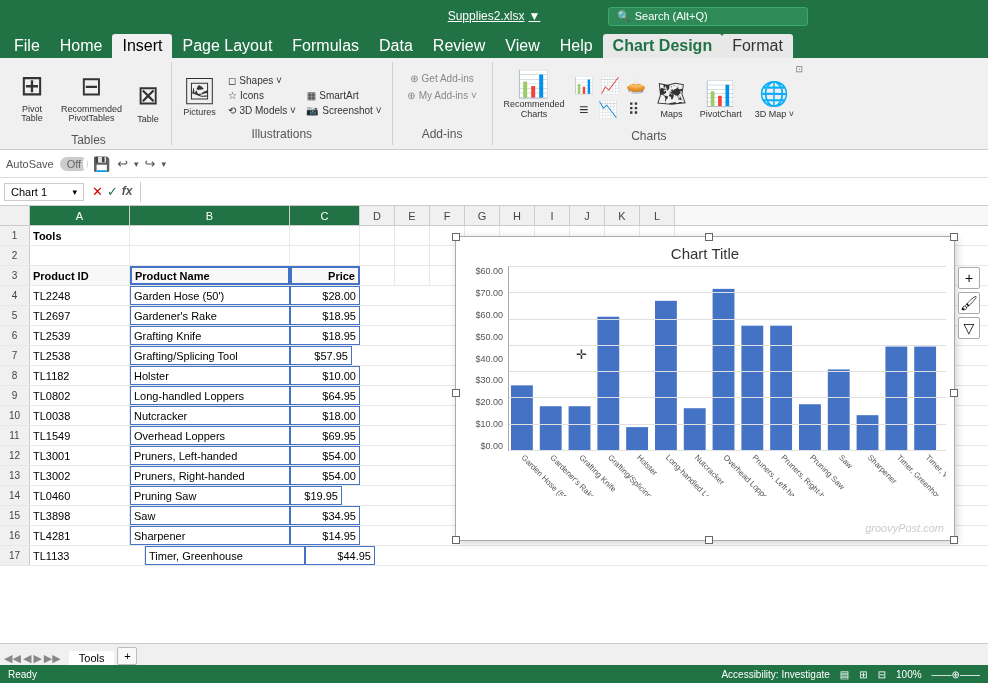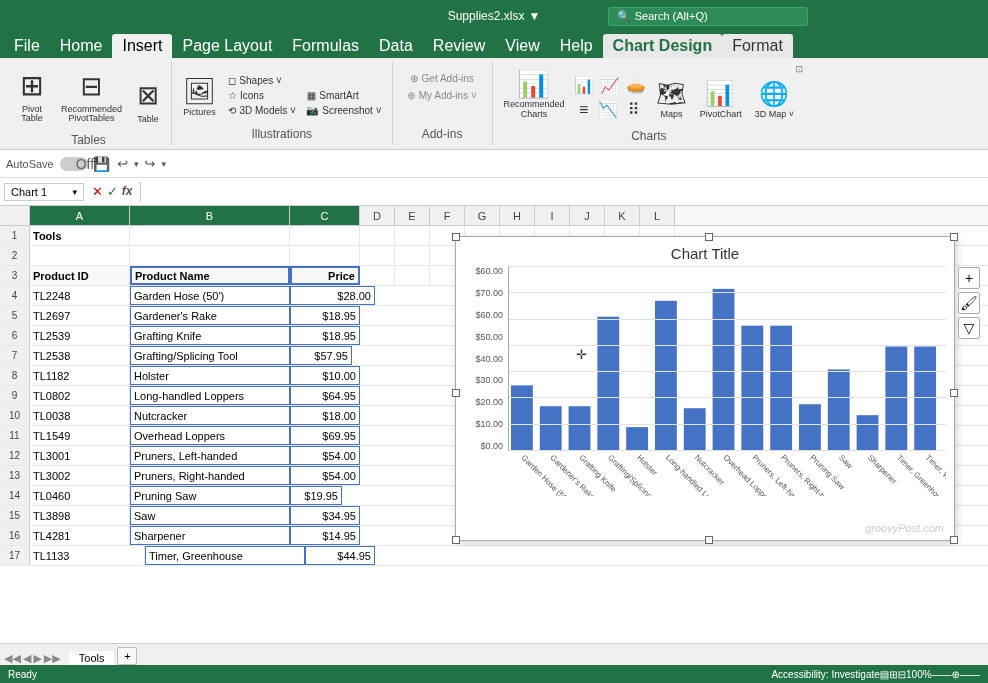--- a/index.html
+++ b/index.html
@@ -8,20 +8,21 @@
     
     .title-bar {
       background: #217346;
       color: #fff;
       height: 32px;
       display: flex;
       align-items: center;
       justify-content: center;
       font-size: 12px;
       position: relative;
+      text-decoration: underline;
     }
     .title-bar .title-text { display: flex; align-items: center; gap: 4px; }
     .title-bar .search-box {
       position: absolute;
       right: 180px;
       background: #2e8b57;
       border: 1px solid #3aaa6a;
       border-radius: 3px;
       padding: 2px 8px;
       color: #fff;
@@ -392,21 +393,21 @@
       </div>
     </div>
     <div class="ribbon-group-label">Charts</div>
   </div>
 
 </div>
 
 <div class="autosave-area">
   <span>AutoSave</span>
   <div class="toggle-switch">
-    <span style="font-size:14px; color:#666; margin-right:2px; margin-left:15px;">Off</span>
+    <span style="font-size:11px; color:#666; margin-right:2px; margin-left:6px;">Off</span>
     <div class="toggle-knob"></div>
   </div>
   <span style="cursor:pointer; font-size:14px;">💾</span>
   <span style="cursor:pointer; font-size:13px;">↩</span>
   <span style="font-size:9px; cursor:pointer;">▾</span>
   <span style="cursor:pointer; font-size:13px;">↪</span>
   <span style="font-size:9px; cursor:pointer;">▾</span>
 </div>
 
 <div class="formula-bar">
@@ -475,21 +476,21 @@
       <div class="cell header-cell" style="width:160px; border:2px solid #4472c4;">Product Name</div>
       <div class="cell header-cell price" style="width:70px; border:2px solid #4472c4;">Price</div>
       <div class="cell" style="width:35px;"></div>
       <div class="cell" style="width:35px;"></div>
     </div>
 
     <div class="grid-row">
       <div class="row-num">4</div>
       <div class="cell" style="width:100px;">TL2248</div>
       <div class="cell" style="width:160px; border:1px solid #4472c4;">Garden Hose (50')</div>
-      <div class="cell price" style="width:85px; border:1px solid #4472c4;">$28.00</div>
+      <div class="cell price" style="width:70px; border:1px solid #4472c4;">$28.00</div>
     </div>
     <div class="grid-row">
       <div class="row-num">5</div>
       <div class="cell" style="width:100px;">TL2697</div>
       <div class="cell" style="width:160px; border:1px solid #4472c4;">Gardener's Rake</div>
       <div class="cell price" style="width:70px; border:1px solid #4472c4;">$18.95</div>
     </div>
     <div class="grid-row">
       <div class="row-num">6</div>
       <div class="cell" style="width:100px;">TL2539</div>
@@ -679,21 +680,21 @@
       <span style="cursor:pointer; font-size:11px; color:#888;">◀◀</span>
       <span style="cursor:pointer; font-size:11px; color:#888;">◀</span>
       <span style="cursor:pointer; font-size:11px; color:#888;">▶</span>
       <span style="cursor:pointer; font-size:11px; color:#888;">▶▶</span>
     </div>
     <div class="sheet-tab">Tools</div>
     <div style="width:20px; height:18px; border:1px solid #bbb; display:flex; align-items:center; justify-content:center; background:#f8f8f8; cursor:pointer; border-radius:2px; margin-left:3px;">+</div>
   </div>
   <div style="background:#217346; color:#fff; height:18px; display:flex; align-items:center; padding:0 8px; font-size:10px; justify-content:space-between;">
     <span>Ready</span>
-    <div style="display:flex; align-items:flex-start;">
+    <div style="display:flex; gap:10px; align-items:flex-start;">
       <span>Accessibility: Investigate</span>
       <span style="cursor:pointer;">▤</span>
       <span style="cursor:pointer;">⊞</span>
       <span style="cursor:pointer;">⊟</span>
       <span>100%</span>
       <span style="cursor:pointer;">——⊕——</span>
     </div>
   </div>
 </div>
 

